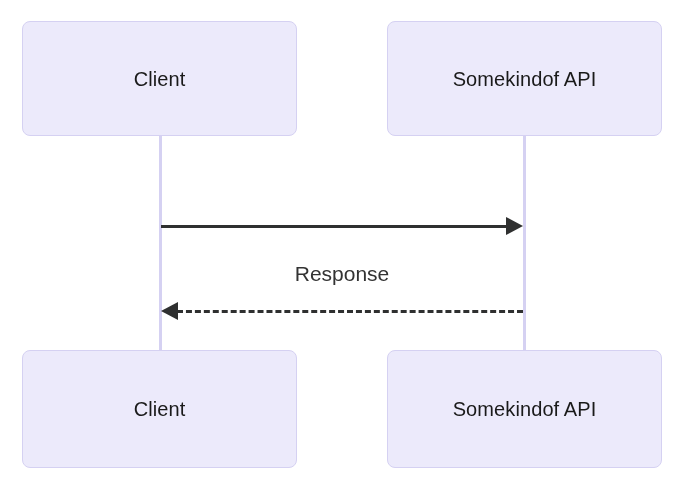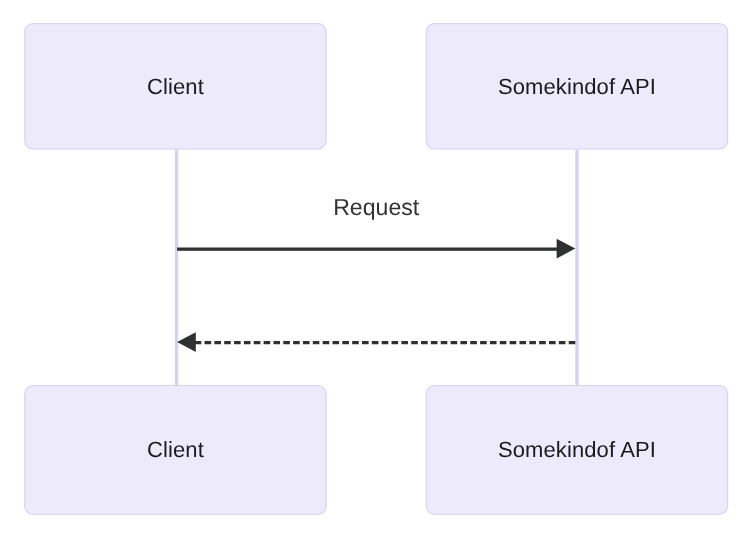--- a/index.html
+++ b/index.html
@@ -86,24 +86,24 @@
   <div class="lifeline" style="left:523px; top:136px; height:214px;"></div>
 
   <div class="participant-box" style="left:22px; top:21px; width:275px; height:115px;">
     <span class="participant-label">Client</span>
   </div>
 
   <div class="participant-box" style="left:387px; top:21px; width:275px; height:115px;">
     <span class="participant-label">Somekindof API</span>
   </div>
 
-  <div class="message-label" style="left:161px; top:178px; width:362px;">Request</div>
   <div class="message-line" style="left:161px; top:225px; width:350px;"></div>
   <div class="arrowhead right" style="left:506px; top:217px;"></div>
 
+  <div class="message-label" style="left:161px; top:263px; width:362px;">Response</div>
   <div class="message-line dashed" style="left:177px; top:310px; width:346px;"></div>
   <div class="arrowhead left" style="left:161px; top:302px;"></div>
 
   <div class="participant-box" style="left:22px; top:350px; width:275px; height:118px;">
     <span class="participant-label">Client</span>
   </div>
 
   <div class="participant-box" style="left:387px; top:350px; width:275px; height:118px;">
     <span class="participant-label">Somekindof API</span>
   </div>

